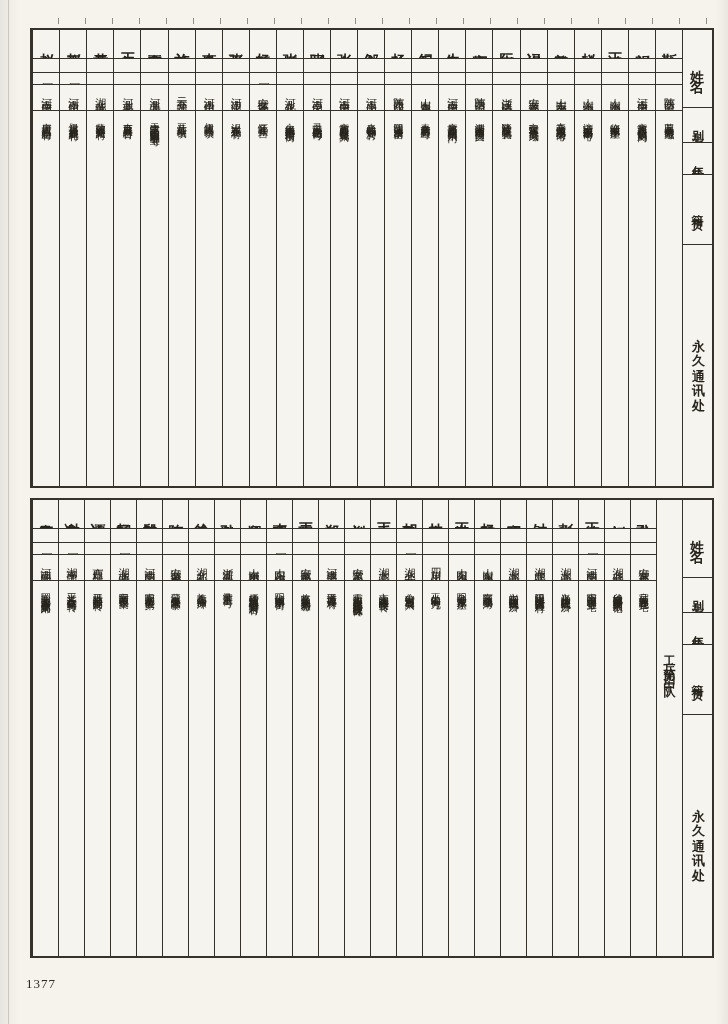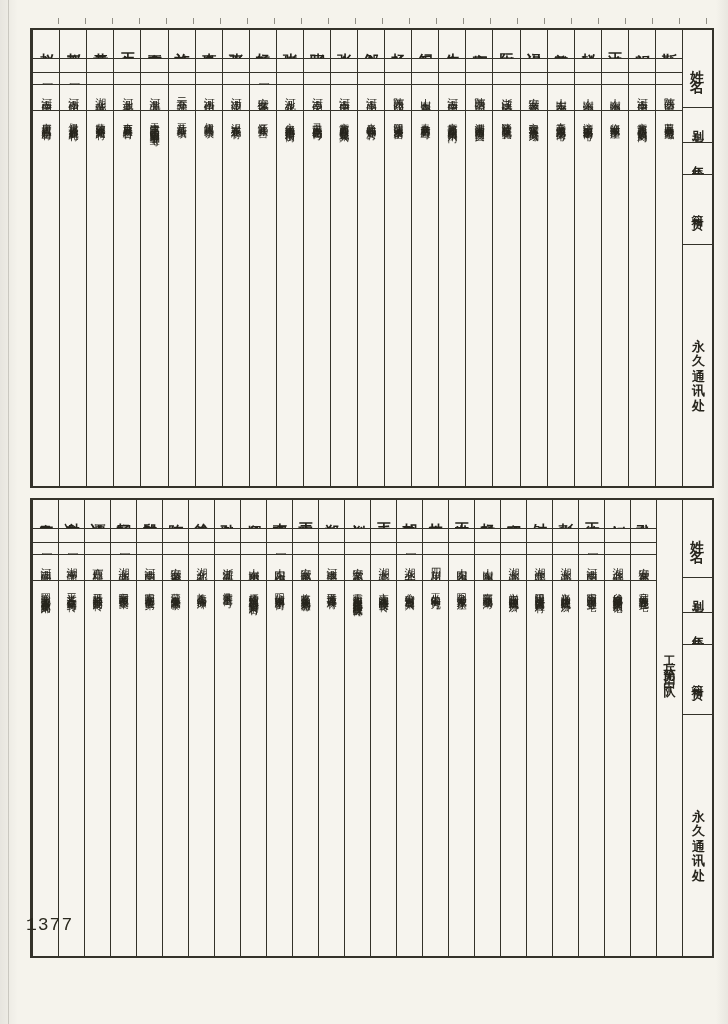--- a/index.html
+++ b/index.html
@@ -52,21 +52,21 @@
   .hdr .cell span.v{align-self:center;padding:0;height:auto;font-weight:bold}
   .hdr .r-name span.v{font-size:14px;letter-spacing:10px}
   .hdr .r-alias span.v{font-size:12px;letter-spacing:5px}
   .hdr .r-age span.v{font-size:12px;letter-spacing:4px}
   .hdr .r-native span.v{font-size:12px;letter-spacing:5px}
   .hdr .r-addr span.v{font-size:13px;letter-spacing:15px}
 
   .unit .ucell{border-bottom:none;height:100%;display:flex;justify-content:center;overflow:hidden}
   .unit .ucell span.v{align-self:flex-start;padding-top:146px;font-size:12px;font-weight:bold;letter-spacing:6px;line-height:1}
 
-  .page-number{position:absolute;left:26px;top:915px;font-family:Liberation Mono, monospace;font-size:18px;color:#2b291f;letter-spacing:1px}
+  .page-number{position:absolute;left:26px;top:976px;font-family:Liberation Serif, serif;font-size:13px;color:#2b291f;letter-spacing:1px}
 </style>
 </head>
 <body>
 
 <div class="page">
   <div class="crease"></div>
 
   <div class="vtable top">
     <div class="col hdr">
       <div class="cell r-name c">

